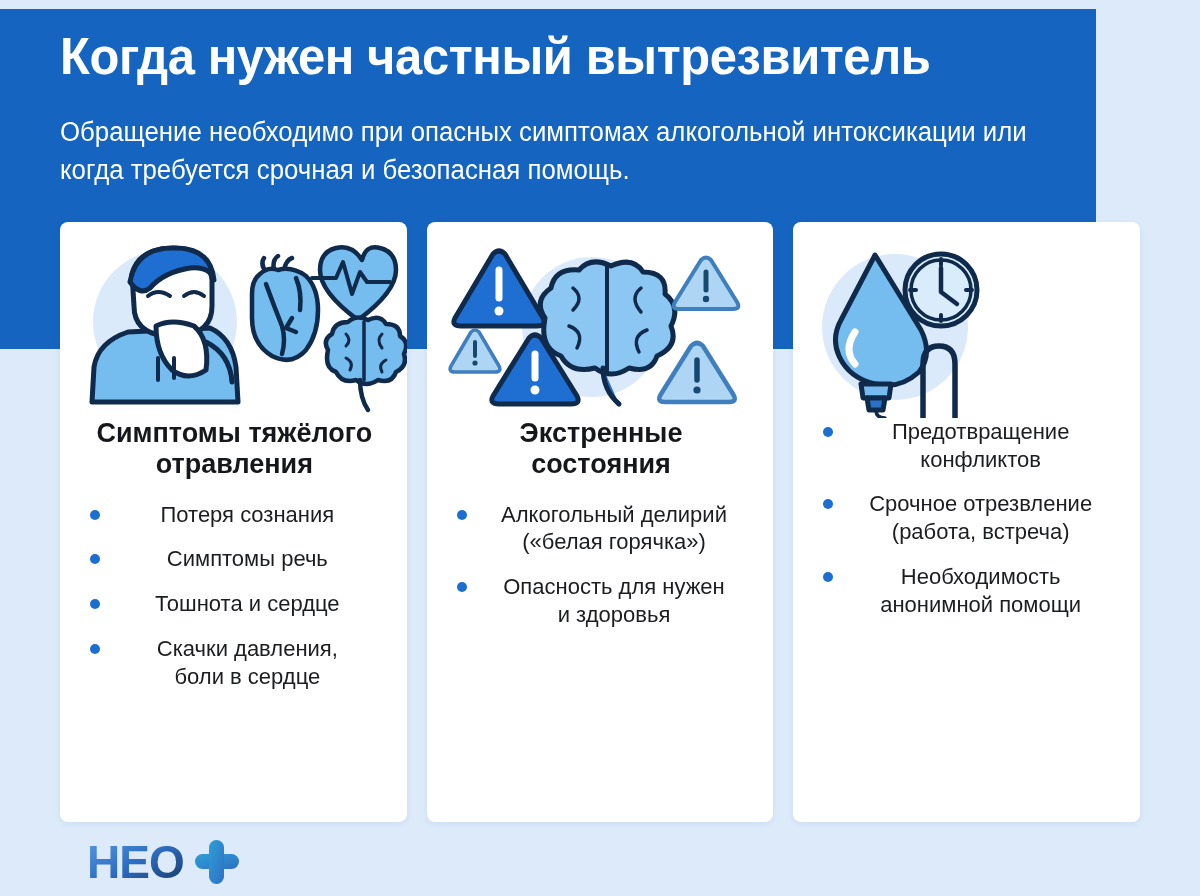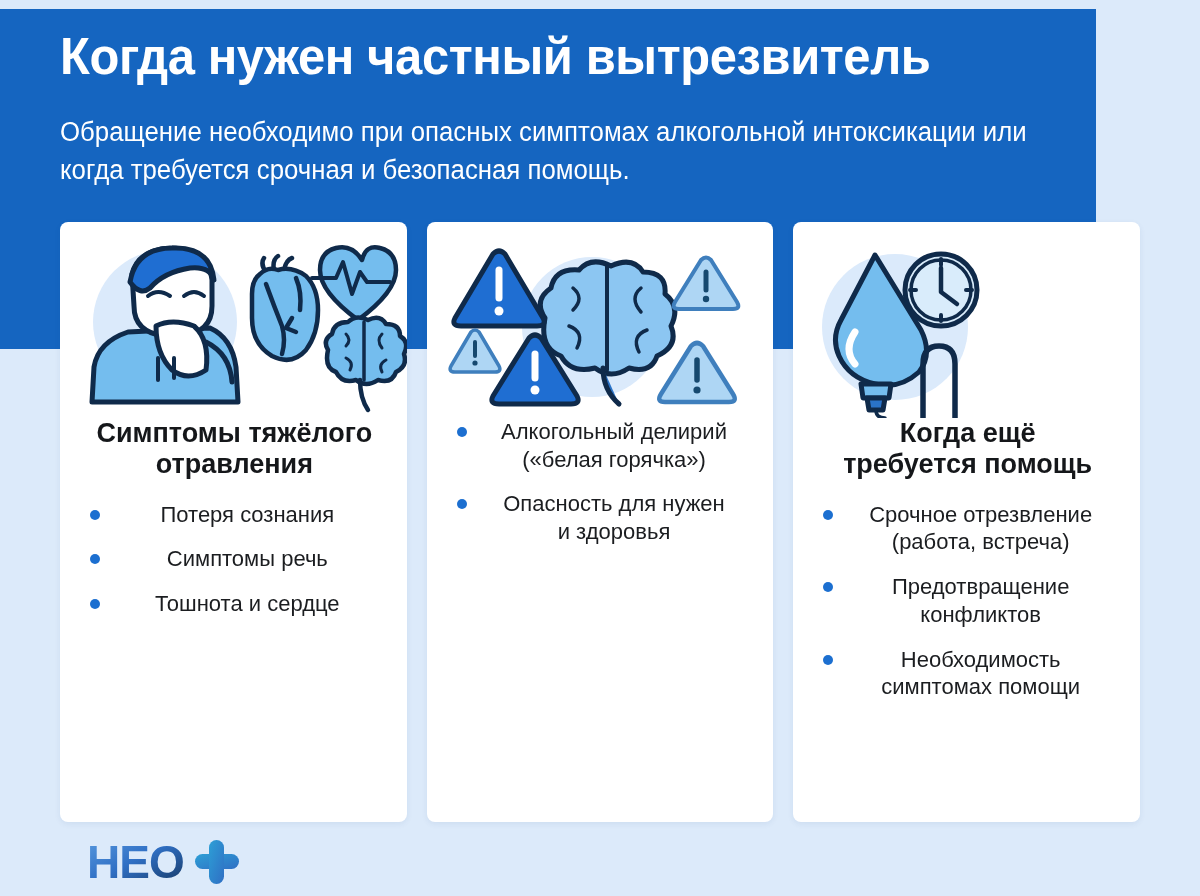--- a/index.html
+++ b/index.html
@@ -175,20 +175,22 @@
         </g>
       </svg>
     </div>
     <div class="card-body">
       <div class="card-heading">Симптомы тяжёлого
 отравления</div>
       <ul class="bullets">
         <li>Потеря сознания</li>
         <li>Симптомы речь</li>
         <li>Тошнота и сердце</li>
+        <li>Скачки давления,
+боли в сердце</li>
       </ul>
     </div>
   </div>
 
   <div class="card">
     <div class="card-icon">
       <svg width="360" height="196" viewBox="0 0 360 196" xmlns="http://www.w3.org/2000/svg">
         <circle cx="165" cy="105" r="70" fill="#dbeafb"></circle>
 
         <g stroke="#0f2a4a" stroke-width="5" stroke-linejoin="round" stroke-linecap="round" fill="#8cc6f2">
@@ -220,20 +222,22 @@
           <circle cx="279" cy="77" r="3.2" fill="#16496f" stroke="none"></circle>
         </g>
         <g stroke="#3f7fbd" stroke-width="4.5" stroke-linejoin="round">
           <path d="M264 124 Q270 118 276 124 L306 172 Q311 180 302 180 L238 180 Q229 180 234 172 Z" fill="#aed6f4"></path>
           <path d="M270 138 L270 158" stroke="#16496f" stroke-width="5.5" stroke-linecap="round" fill="none"></path>
           <circle cx="270" cy="168" r="3.6" fill="#16496f" stroke="none"></circle>
         </g>
       </svg>
     </div>
     <div class="card-body">
+      <div class="card-heading">Экстренные
+состояния</div>
       <ul class="bullets">
         <li>Алкогольный делирий
 («белая горячка»)</li>
         <li>Опасность для нужен
 и здоровья</li>
       </ul>
     </div>
   </div>
 
   <div class="card">
@@ -255,29 +259,27 @@
           <path d="M148 37 L148 43 M148 93 L148 99 M117 68 L123 68 M173 68 L179 68" stroke-width="4"></path>
           <path d="M148 46 L148 70 L164 82" fill="none" stroke-width="4.5"></path>
         </g>
 
         <g stroke="#0f2a4a" stroke-width="5.5" stroke-linejoin="round" stroke-linecap="round" fill="none">
           <path d="M130 196 L130 142 Q130 124 146 124 Q162 124 162 142 L162 196"></path>
         </g>
       </svg>
     </div>
     <div class="card-body">
-      <div class="card-heading">Когда ещё
-требуется помощь</div>
       <ul class="bullets">
+        <li>Предотвращение
+конфликтов</li>
         <li>Срочное отрезвление
 (работа, встреча)</li>
-        <li>Предотвращение
-конфликтов</li>
         <li>Необходимость
-симптомах помощи</li>
+анонимной помощи</li>
       </ul>
     </div>
   </div>
 
 </div>
 
 <div class="logo">
   <svg width="180" height="46" viewBox="0 0 180 46" xmlns="http://www.w3.org/2000/svg">
     <defs>
       <linearGradient id="lg1" x1="0" y1="0" x2="1" y2="1">

